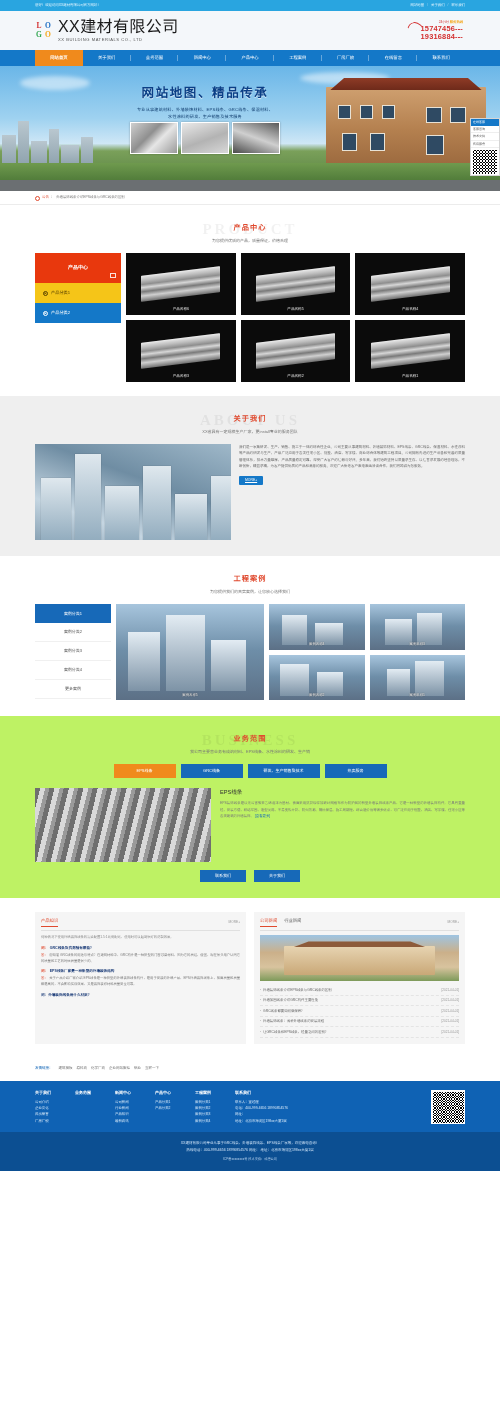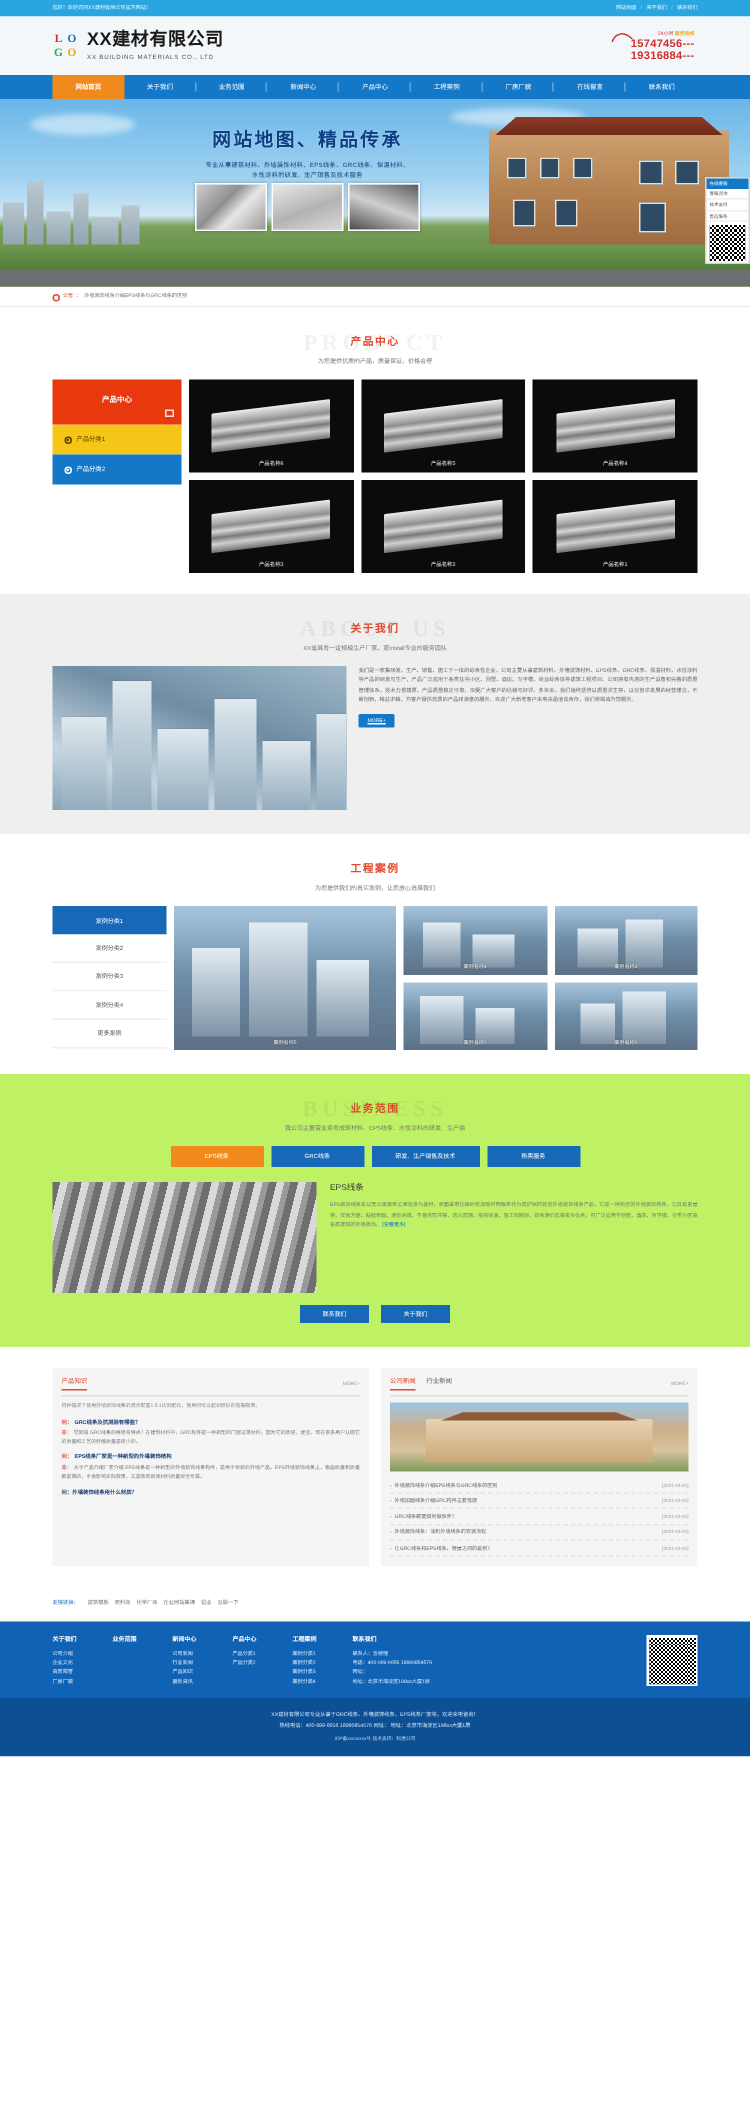--- a/index.html
+++ b/index.html
@@ -19,21 +19,21 @@
   .topbar .tsep { opacity:.6; margin:0 2px; }
 
   
   .header { background:#f4f7fa; height:39px; }
   .header .wrap { display:flex; align-items:center; height:39px; justify-content:space-between; }
   .brand { display:flex; align-items:center; gap:6px; }
   .logo-mark { display:grid; grid-template-columns:repeat(2,8px); grid-template-rows:repeat(2,8px);
     gap:1px; font-size:7.5px; font-weight:bold; line-height:8px; text-align:center; font-family:"Liberation Serif",serif; }
   .logo-mark i { font-style:normal; }
   .lm-l{color:#d32f2f}.lm-o{color:#1e6fc4}.lm-g{color:#34a853}.lm-o2{color:#f4a71b}
-  .brand-text .cn { font-size:12px; font-weight:bold; color:#1a1a1a; letter-spacing:.4px; line-height:1.15; }
+  .brand-text .cn { font-size:16px; font-weight:normal; color:#1a1a1a; letter-spacing:.4px; line-height:1.15; }
   .brand-text .en { font-size:4.1px; color:#555; letter-spacing:.55px; margin-top:1px; }
   .hotline { text-align:right; position:relative; padding-right:2px; }
   .hotline .hl-top { font-size:3.3px; color:#d32f2f; margin-bottom:.5px; }
   .hotline .hl-top b { color:#f4a71b; }
   .hotline .hl-num { font-size:7.4px; font-weight:bold; color:#d32f2f; line-height:1.12; letter-spacing:.2px; font-family:"Liberation Sans",sans-serif;}
   .swoosh { position:absolute; left:-16px; top:2px; width:20px; height:16px;
     border:1.6px solid #d32f2f; border-color:#d32f2f transparent transparent transparent;
     border-radius:50%/100% 100% 0 0; transform:rotate(-18deg); }
 
   

